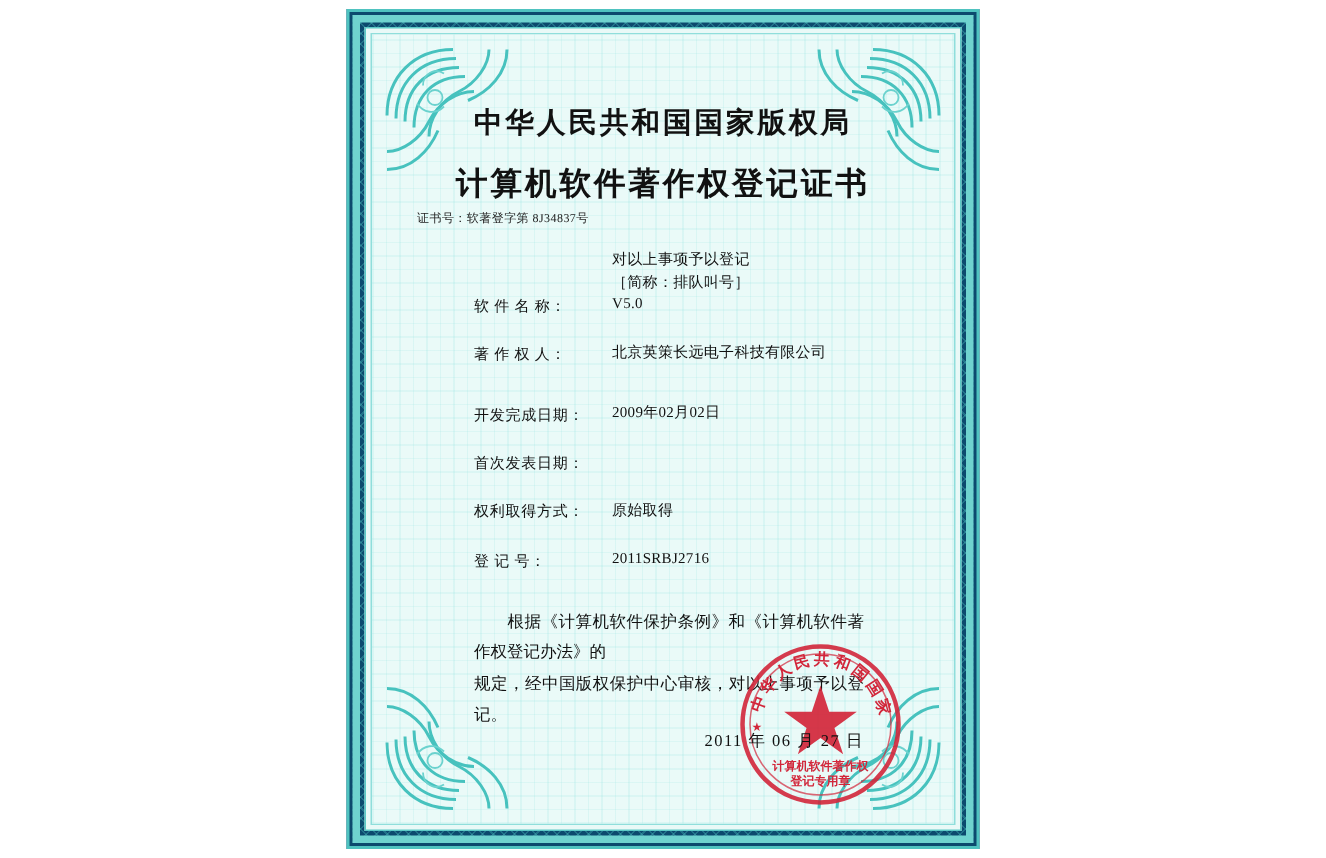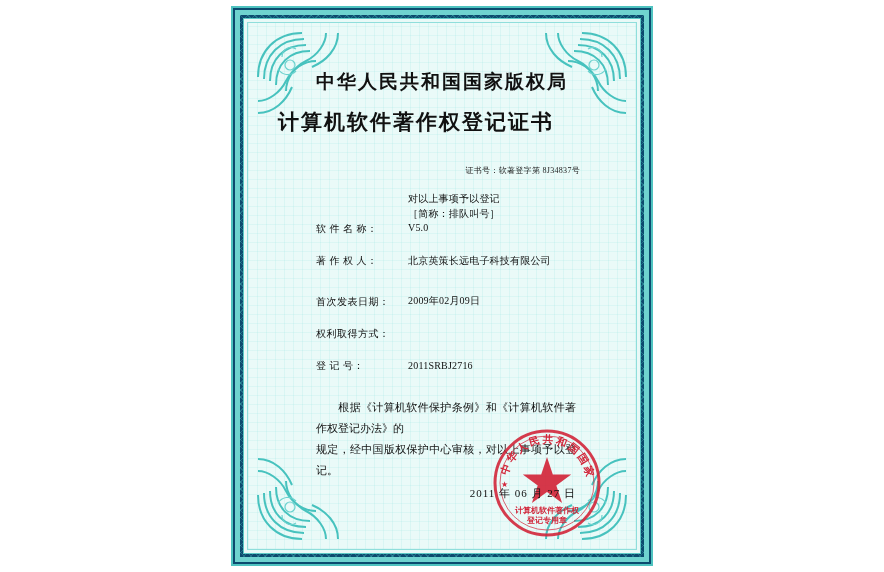--- a/index.html
+++ b/index.html
@@ -98,32 +98,33 @@
   }
   .title-main {
     text-align: center;
     font-size: 19px;
     letter-spacing: 2px;
     color: #111;
     font-weight: 700;
     font-family: "DejaVu Serif", "Liberation Serif", serif;
   }
   .title-sub {
+    text-align: center;
     font-size: 21px;
     letter-spacing: 2px;
     color: #111;
     font-weight: 700;
     margin-top: 13px;
     font-family: Liberation Mono, monospace;
   }
   .cert-no {
-    text-align: right;
+    text-align: left;
     font-size: 8px;
     color: #222;
-    margin-top: 29px;
+    margin-top: 4px;
     padding-right: 26px;
     letter-spacing: 0.3px;
   }
 
   .rows {
     margin-top: 16px;
     padding-left: 38px;
   }
   .row {
     display: flex;
@@ -278,25 +279,29 @@
           <div class="lbl">软 件 名 称：</div>
           <div class="val">对以上事项予以登记
 ［简称：排队叫号］
 V5.0</div>
         </div>
         <div class="row gap-xl">
           <div class="lbl">著 作 权 人：</div>
           <div class="val">北京英策长远电子科技有限公司</div>
         </div>
         <div class="row gap-lg">
+          <div class="lbl">开发完成日期：</div>
+          <div class="val">2009年02月02日</div>
+        </div>
+        <div class="row gap-lg">
           <div class="lbl">首次发表日期：</div>
-          <div class="val">2009年02月09日</div>
         </div>
         <div class="row gap-lg">
           <div class="lbl">权利取得方式：</div>
+          <div class="val">原始取得</div>
         </div>
         <div class="row">
           <div class="lbl">登 记 号：</div>
           <div class="val">2011SRBJ2716</div>
         </div>
       </div>
 
       <div class="para">
         <span class="indent"></span><span>根据《计算机软件保护条例》和《计算机软件著作权登记办法》的</span><br>
         <span>规定，经中国版权保护中心审核，对以上事项予以登记。</span>

